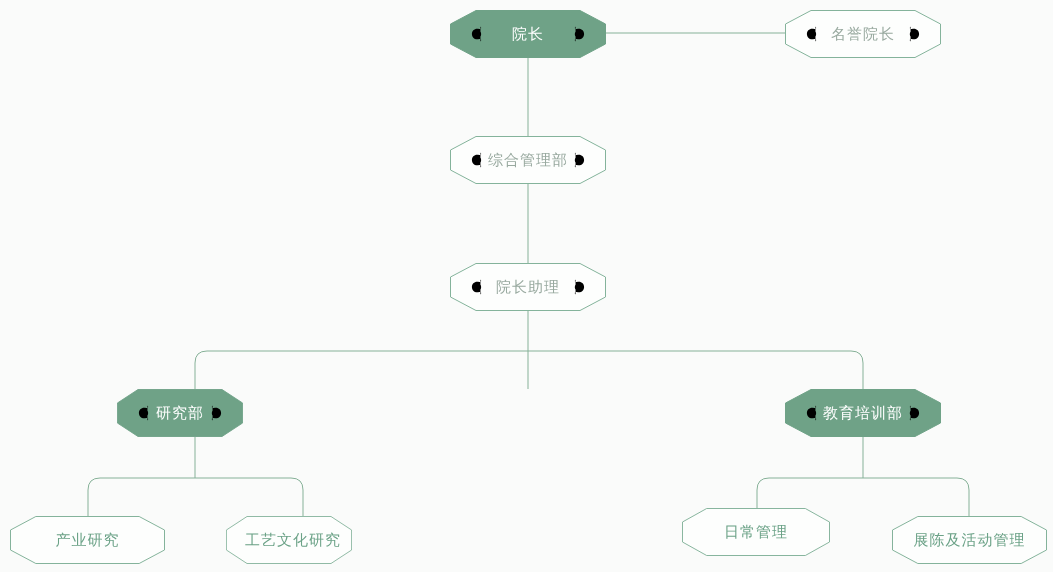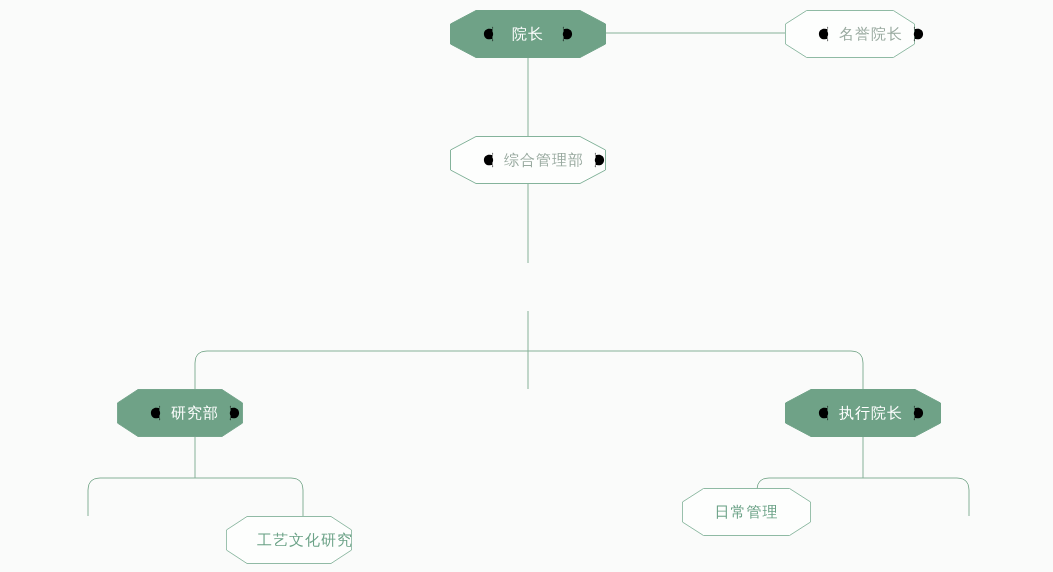--- a/index.html
+++ b/index.html
@@ -8,48 +8,47 @@
     background:var(--background,#fafbfa);
     font-family:"Liberation Sans","DejaVu Sans",sans-serif;
   }
   .stage{position:absolute;inset:0}
   svg.wires{position:absolute;left:0;top:0;width:1053px;height:572px}
   .wires path{fill:none;stroke:var(--connector,#86b198);stroke-width:1}
 
   .node{
     position:absolute;height:48px;box-sizing:border-box;
     display:flex;align-items:center;justify-content:space-between;
-    padding:0 31px;
-    gap:8px;
+    padding:0 19px;
   }
   .node .shape{position:absolute;left:0;top:0;width:100%;height:100%}
   .node .shape polygon{fill:var(--node-fill,#fdfefd);stroke:var(--node-border,#84b39b);stroke-width:1}
   .node.green .shape polygon{fill:var(--node-green,#6fa287);stroke:var(--node-green,#6fa287)}
   .node>span{position:relative;z-index:1}
   .label{
     flex:1;text-align:center;font-size:15px;letter-spacing:1px;
     white-space:nowrap;color:var(--text-muted,#98a99f);
   }
   .node.green .label{color:var(--text-on-green,#ffffff)}
   .node.plain .label{color:var(--text-green,#6ba287)}
   .orn{width:15px;height:20px;flex:0 0 auto}
   .orn svg{display:block;width:100%;height:100%;overflow:visible}
   .orn.right{transform:scaleX(-1)}
 
   
   .n-dean     {left:450px;top:10px;width:156px}
-  .n-honorary {left:785px;top:10px;width:130px}
+  .n-honorary {left:785px;top:10px;width:156px}
   .n-exec     {left:450px;top:136px;width:156px}
   .n-assist   {left:450px;top:263px;width:156px}
   .n-research {left:117px;top:389px;width:126px}
   .n-edu      {left:450px;top:389px;width:156px}
   .n-general  {left:785px;top:389px;width:156px}
   .n-industry {left:10px;top:516px;width:155px}
   .n-craft    {left:226px;top:516px;width:126px}
-  .n-daily    {left:682px;top:488px;width:129px}
+  .n-daily    {left:682px;top:508px;width:148px}
   .n-exhibit  {left:892px;top:516px;width:155px}
 </style>
 </head>
 <body>
 
 <div class="stage">
 
   <svg width="0" height="0" style="position:absolute" aria-hidden="true">
     <defs>
       <g id="cloud-orn">
@@ -115,20 +114,36 @@
         </svg>
       </span>
     <span class="label">综合管理部</span>
     <span class="orn right">
         <svg viewBox="0 0 16 20">
           <use href="#cloud-orn"></use>
         </svg>
       </span>
   </div>
 
+  <div class="node outline n-assist">
+    <svg class="shape" viewBox="0 0 156 48" preserveAspectRatio="none" aria-hidden="true">
+        <polygon points="26,0.5 130,0.5 155.5,14 155.5,34 130,47.5 26,47.5 0.5,34 0.5,14"></polygon>
+      </svg>
+    <span class="orn left">
+        <svg viewBox="0 0 16 20">
+          <use href="#cloud-orn"></use>
+        </svg>
+      </span>
+    <span class="label">院长助理</span>
+    <span class="orn right">
+        <svg viewBox="0 0 16 20">
+          <use href="#cloud-orn"></use>
+        </svg>
+      </span>
+  </div>
 
   <div class="node green n-research">
     <svg class="shape" viewBox="0 0 156 48" preserveAspectRatio="none" aria-hidden="true">
         <polygon points="26,0.5 130,0.5 155.5,14 155.5,34 130,47.5 26,47.5 0.5,34 0.5,14"></polygon>
       </svg>
     <span class="orn left">
         <svg viewBox="0 0 16 20">
           <use href="#cloud-orn"></use>
         </svg>
       </span>
@@ -143,37 +158,49 @@
 
   <div class="node green n-general">
     <svg class="shape" viewBox="0 0 156 48" preserveAspectRatio="none" aria-hidden="true">
         <polygon points="26,0.5 130,0.5 155.5,14 155.5,34 130,47.5 26,47.5 0.5,34 0.5,14"></polygon>
       </svg>
     <span class="orn left">
         <svg viewBox="0 0 16 20">
           <use href="#cloud-orn"></use>
         </svg>
       </span>
-    <span class="label">执行院长</span>
-    <span class="orn right">
-        <svg viewBox="0 0 16 20">
-          <use href="#cloud-orn"></use>
-        </svg>
-      </span>
-  </div>
-
+    <span class="label">教育培训部</span>
+    <span class="orn right">
+        <svg viewBox="0 0 16 20">
+          <use href="#cloud-orn"></use>
+        </svg>
+      </span>
+  </div>
+
+  <div class="node plain n-industry">
+    <svg class="shape" viewBox="0 0 156 48" preserveAspectRatio="none" aria-hidden="true">
+        <polygon points="26,0.5 130,0.5 155.5,14 155.5,34 130,47.5 26,47.5 0.5,34 0.5,14"></polygon>
+      </svg>
+    <span class="label">产业研究</span>
+  </div>
 
   <div class="node plain n-craft">
     <svg class="shape" viewBox="0 0 156 48" preserveAspectRatio="none" aria-hidden="true">
         <polygon points="26,0.5 130,0.5 155.5,14 155.5,34 130,47.5 26,47.5 0.5,34 0.5,14"></polygon>
       </svg>
     <span class="label">工艺文化研究</span>
   </div>
 
   <div class="node plain n-daily">
     <svg class="shape" viewBox="0 0 156 48" preserveAspectRatio="none" aria-hidden="true">
         <polygon points="26,0.5 130,0.5 155.5,14 155.5,34 130,47.5 26,47.5 0.5,34 0.5,14"></polygon>
       </svg>
     <span class="label">日常管理</span>
   </div>
 
+  <div class="node plain n-exhibit">
+    <svg class="shape" viewBox="0 0 156 48" preserveAspectRatio="none" aria-hidden="true">
+        <polygon points="26,0.5 130,0.5 155.5,14 155.5,34 130,47.5 26,47.5 0.5,34 0.5,14"></polygon>
+      </svg>
+    <span class="label">展陈及活动管理</span>
+  </div>
 
 </div>
 
 </body></html>

